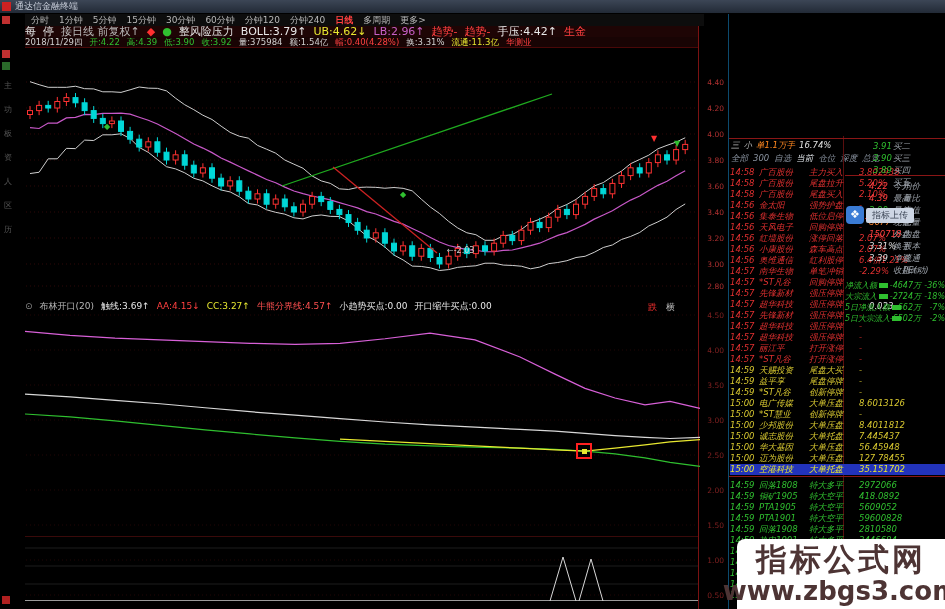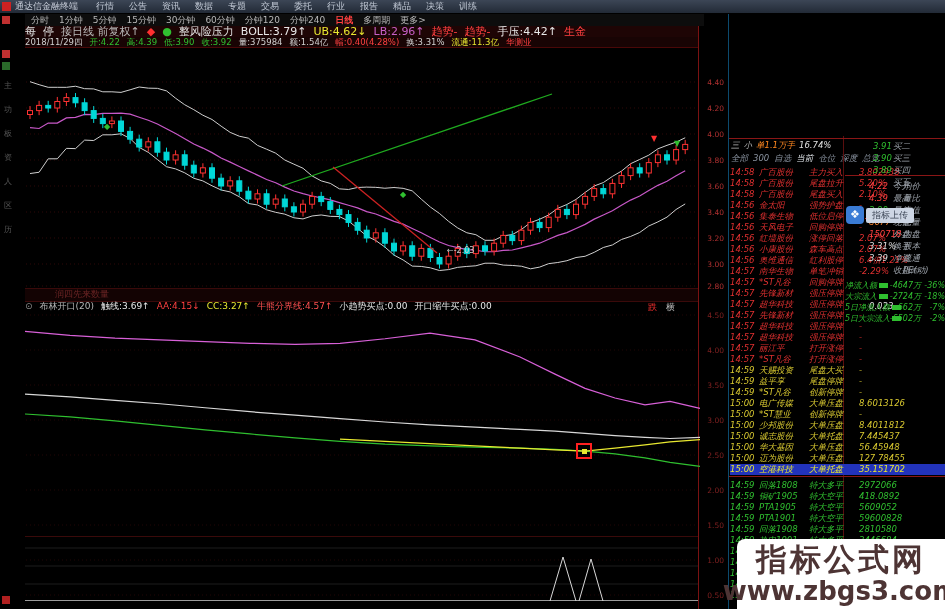--- a/index.html
+++ b/index.html
@@ -305,57 +305,40 @@
       </g>
       <g>
         <polyline points="550 601 563 557 576 601" fill="none" stroke="#d8d8d8" stroke-width="1"></polyline>
         <polyline points="579 601 591 559 603 601" fill="none" stroke="#d8d8d8" stroke-width="1"></polyline>
       </g>
     </svg>
 
   <div id="titlebar" class="z2">
     <span class="logo"></span>
     <span>通达信金融终端</span>
-    <nav id="menubar">
-        <span>行情</span>
-        <span>公告</span>
-        <span>资讯</span>
-        <span>数据</span>
-        <span>专题</span>
-        <span>交易</span>
-        <span>委托</span>
-        <span>行业</span>
-        <span>报告</span>
-        <span>精品</span>
-        <span>决策</span>
-        <span>训练</span>
-      </nav>
     <span id="tb-right">火热未登录</span>
   </div>
 
   <div id="tfbar" class="z2">
       <span>分时</span>
       <span>1分钟</span>
       <span>5分钟</span>
       <span>15分钟</span>
       <span>30分钟</span>
       <span>60分钟</span>
       <span>分钟120</span>
       <span>分钟240</span>
       <span class="tf-active">日线</span>
       <span>多周期</span>
       <span>更多&gt;</span>
     </div>
 
   <div id="line1" class="infoline z2"><span style="color: rgb(224, 224, 224);">每</span><span style="color: rgb(224, 224, 224);">停</span><span style="color: rgb(184, 184, 184);">接日线 前复权↑</span><span style="color: rgb(255, 48, 48);">◆</span><span style="color: rgb(48, 192, 48);">●</span><span style="color: rgb(224, 224, 224);">整风险压力</span><span style="color: rgb(232, 232, 232);">BOLL:3.79↑</span><span style="color: rgb(232, 232, 48);">UB:4.62↓</span><span style="color: rgb(200, 96, 200);">LB:2.96↑</span><span style="color: rgb(255, 64, 64);">趋势-</span><span style="color: rgb(255, 64, 64);">趋势-</span><span style="color: rgb(232, 232, 232);">手压:4.42↑</span><span style="color: rgb(255, 64, 64);">生金</span></div>
   <div id="line2" class="infoline z2"><span style="color: rgb(208, 208, 208);">2018/11/29四</span><span style="color: rgb(48, 192, 48);">开:4.22</span><span style="color: rgb(48, 192, 48);">高:4.39</span><span style="color: rgb(48, 192, 48);">低:3.90</span><span style="color: rgb(48, 192, 48);">收:3.92</span><span style="color: rgb(208, 208, 208);">量:375984</span><span style="color: rgb(208, 208, 208);">额:1.54亿</span><span style="color: rgb(255, 64, 64);">幅:0.40(4.28%)</span><span style="color: rgb(208, 208, 208);">换:3.31%</span><span style="color: rgb(232, 232, 48);">流通:11.3亿</span><span style="color: rgb(255, 64, 64);">华测业</span></div>
 
-  <div id="divider" class="z2">
-    <span>润四先来数量</span>
-  </div>
 
   <div id="line3" class="z2">
     <span id="sig-a" style="color: rgb(255, 48, 48);">跌</span>
     <span id="sig-b" style="color: rgb(184, 184, 184);">横</span>
   <span style="color: rgb(144, 144, 144);">⊙</span><span style="color: rgb(184, 184, 184);">布林开口(20)</span><span style="color: rgb(232, 232, 232);">触线:3.69↑</span><span style="color: rgb(255, 64, 64);">AA:4.15↓</span><span style="color: rgb(232, 232, 48);">CC:3.27↑</span><span style="color: rgb(255, 80, 80);">牛熊分界线:4.57↑</span><span style="color: rgb(232, 232, 232);">小趋势买点:0.00</span><span style="color: rgb(232, 232, 232);">开口缩牛买点:0.00</span></div>
 
   <div id="leftstrip" class="z2">
     <div class="sq" style="top:2px;background:#c03030;"></div>
     <div class="sq" style="top:36px;background:#c03030;"></div>
     <div class="sq" style="top:48px;background:#2a6a2a;"></div>

